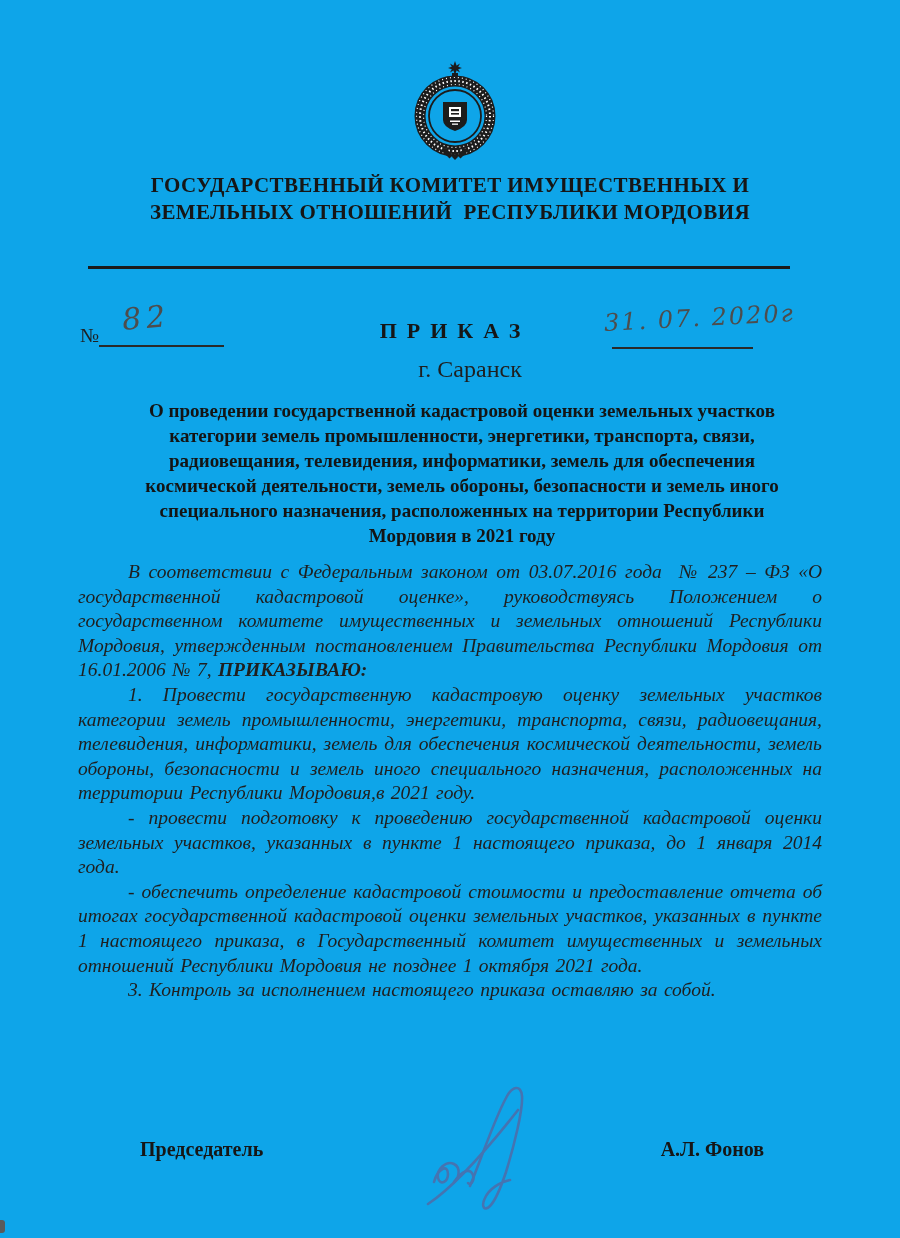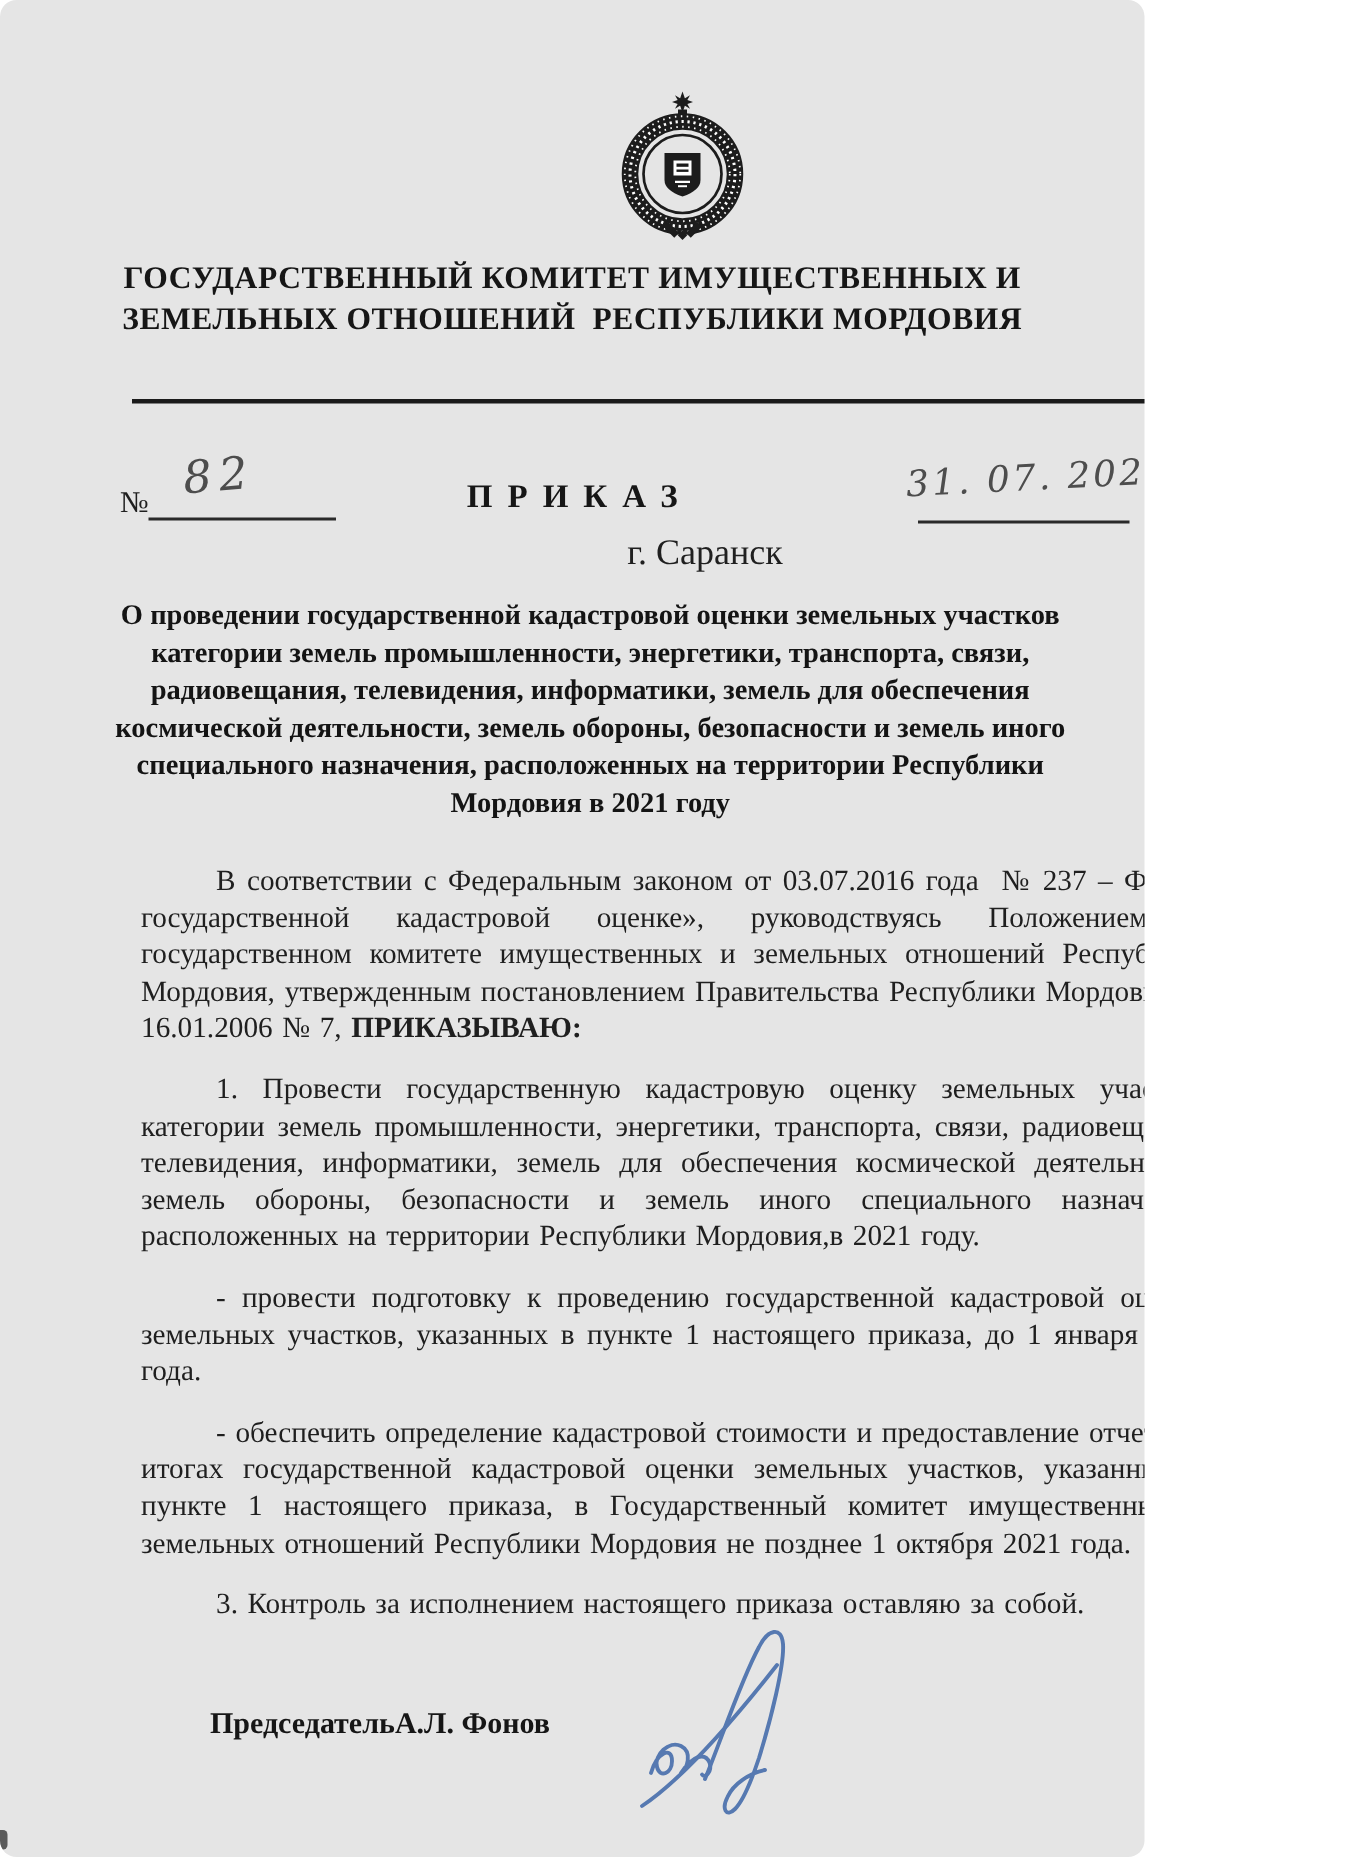--- a/index.html
+++ b/index.html
@@ -1,20 +1,19 @@
 <!DOCTYPE html>
 <html><head>
 <meta charset="utf-8">
 <style>
   html,body { margin:0; padding:0; background:#ffffff; }
   .page {
-    position:relative; width:763px; height:1238px; background:#e5e5e5;
+    position:relative; width:900px; height:1238px; background:#0ea5e9;
     font-family:"Liberation Serif","DejaVu Serif",serif; color:#1f1f1f;
     overflow:hidden;
-    border-radius:11px;
   }
   .emblem { position:absolute; left:410px; top:60px; width:90px; height:102px; }
   .org-name {
     position:absolute; top:172px; left:0; width:100%;
     text-align:center; font-weight:bold; font-size:21px; line-height:27px;
     color:#161616; letter-spacing:.4px;
   }
   .rule { position:absolute; top:266px; left:88px; width:702px; height:3px; background:#1b1b1b; }
   .doc-type {
     position:absolute; top:278px; left:0; width:100%; text-align:center;
@@ -34,24 +33,24 @@
   .city { position:absolute; top:356px; left:40px; width:860px; text-align:center; font-size:24px; }
   .title {
     position:absolute; top:398px; left:12px; width:100%; text-align:center;
     font-weight:bold; font-size:19px; line-height:25px; color:#141414;
   }
   .title div { white-space:nowrap; }
   .body-text {
     position:absolute; top:560px; left:78px; width:744px;
     font-size:19.5px; line-height:24.6px; text-align:justify; word-spacing:1.5px;
   }
-  .body-text p { margin:16px; text-indent:50px; }
+  .body-text p { margin:0; text-indent:50px;font-style:italic; }
   .sig-row {
     position:absolute; top:1138px; left:78px; width:744px;
-    display:flex; justify-content:flex-start;
+    display:flex; justify-content:space-between;
     font-weight:bold; font-size:20px; color:#161616;
   }
   .sig-row .pos { margin-left:62px; }
   .sig-row .name { margin-right:58px; }
   .signature { position:absolute; left:418px; top:1076px; width:180px; height:142px; }
   .speck { position:absolute; left:0; top:1220px; width:5px; height:13px; background:#5a5a5a; border-radius:0 3px 3px 0; }
   .emblem svg .ink { fill:#1c1c1c; }
 </style>
 </head>
 <body>

